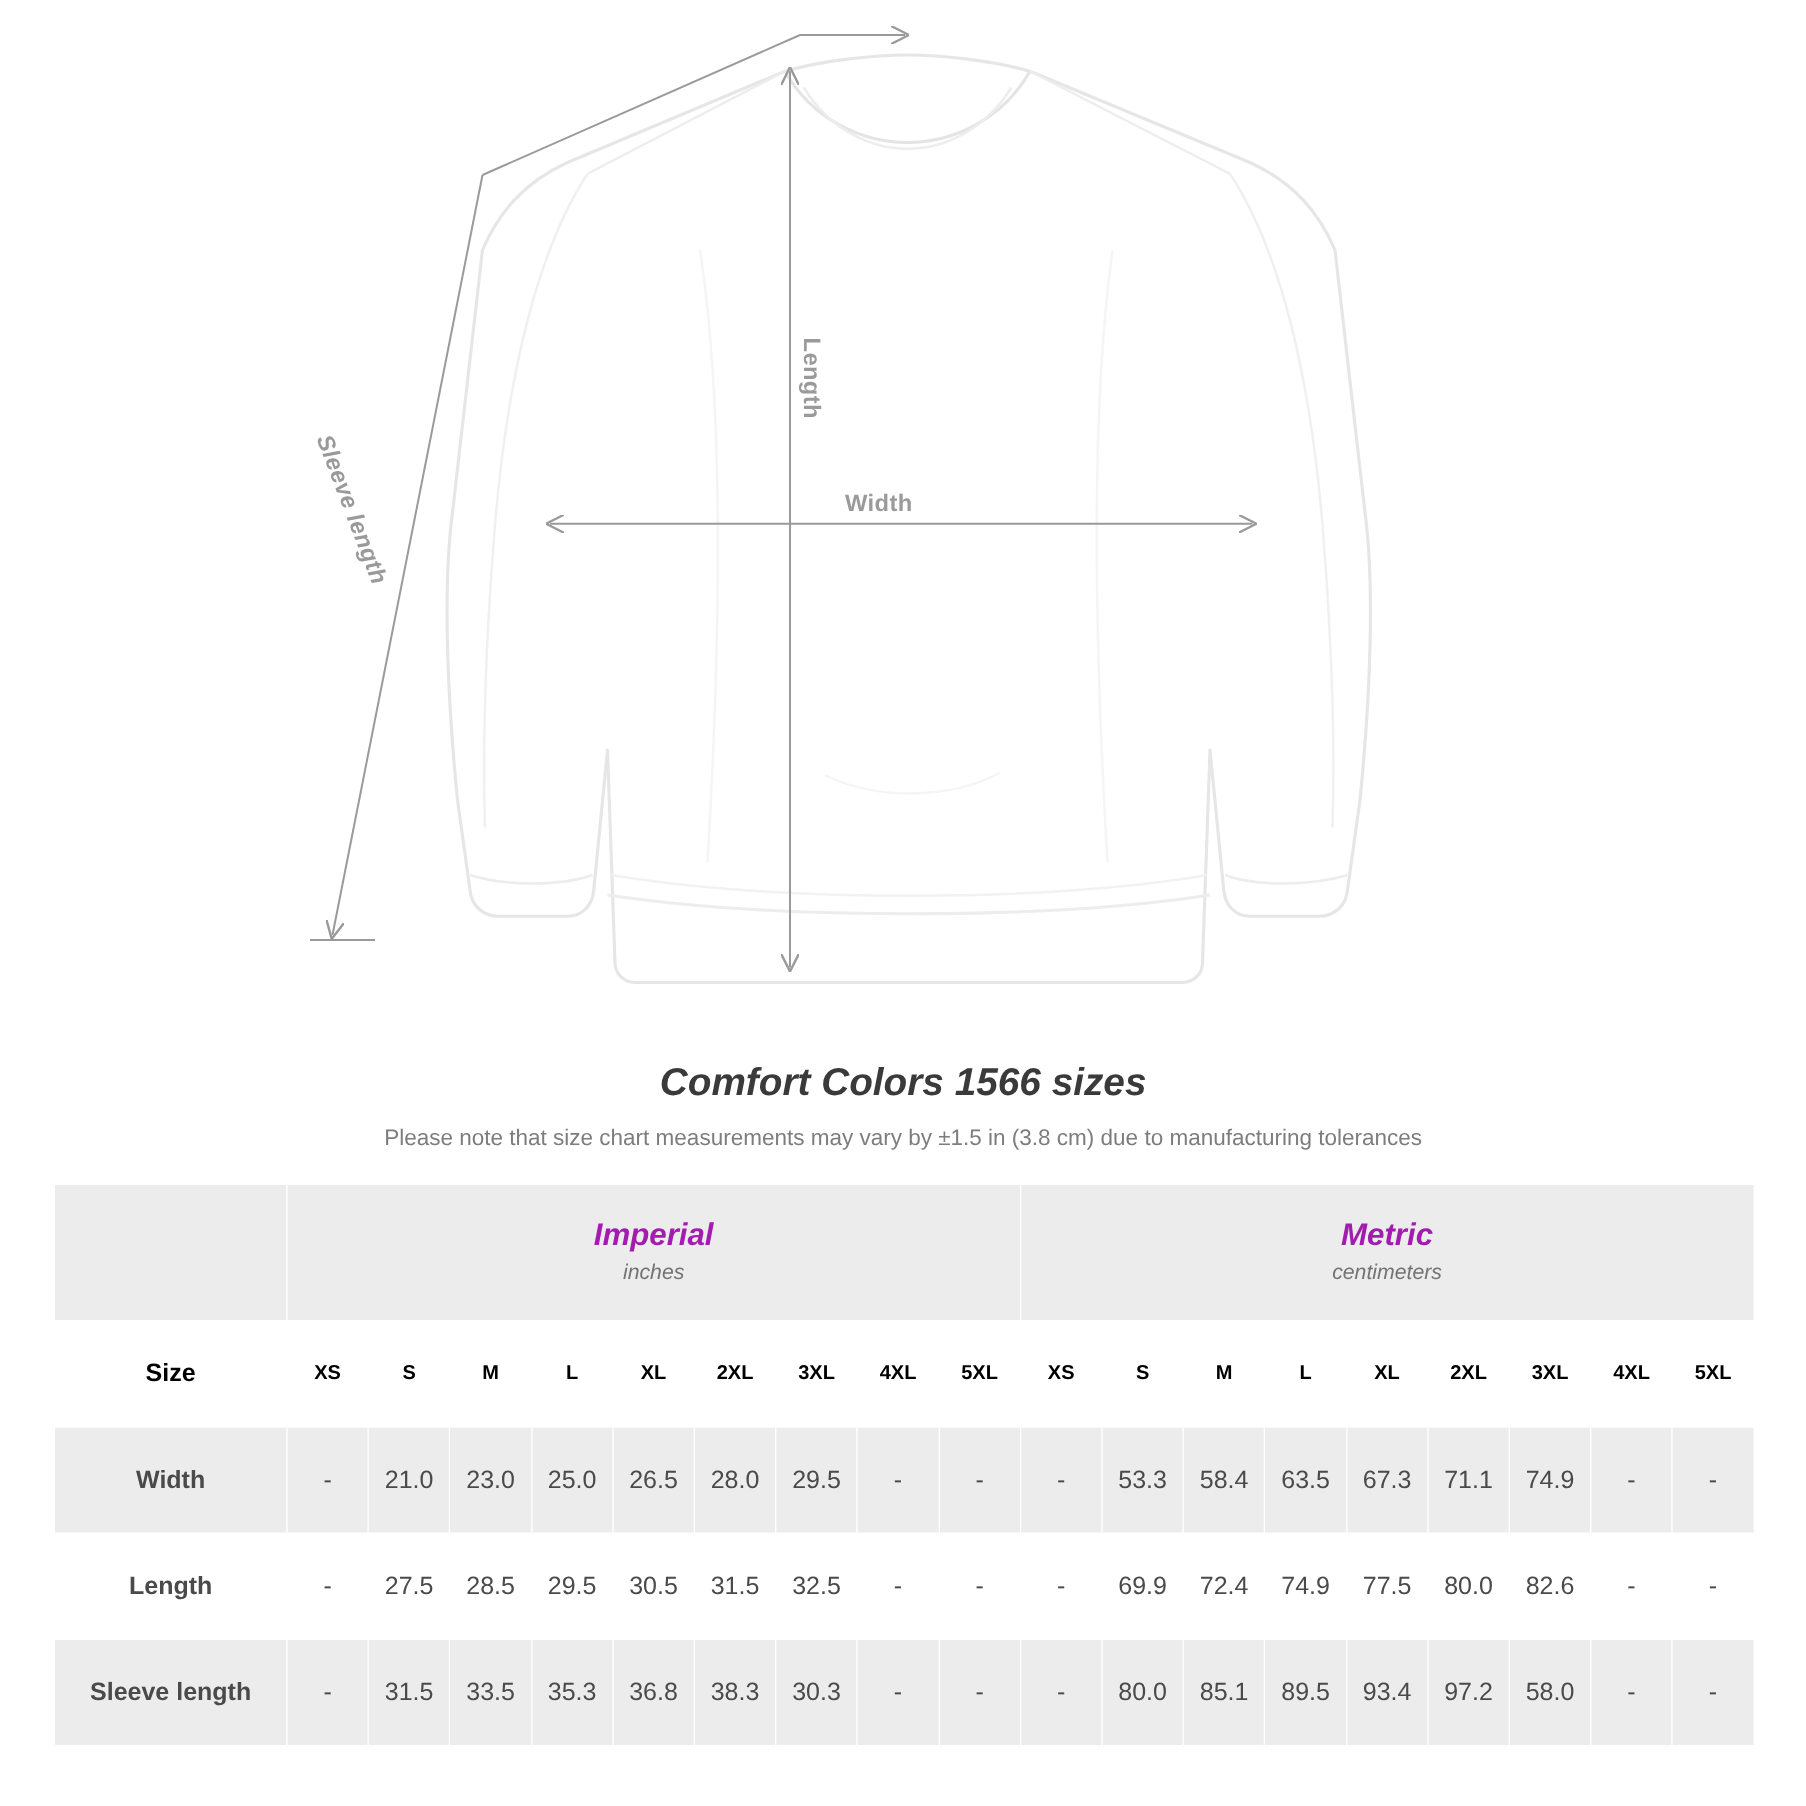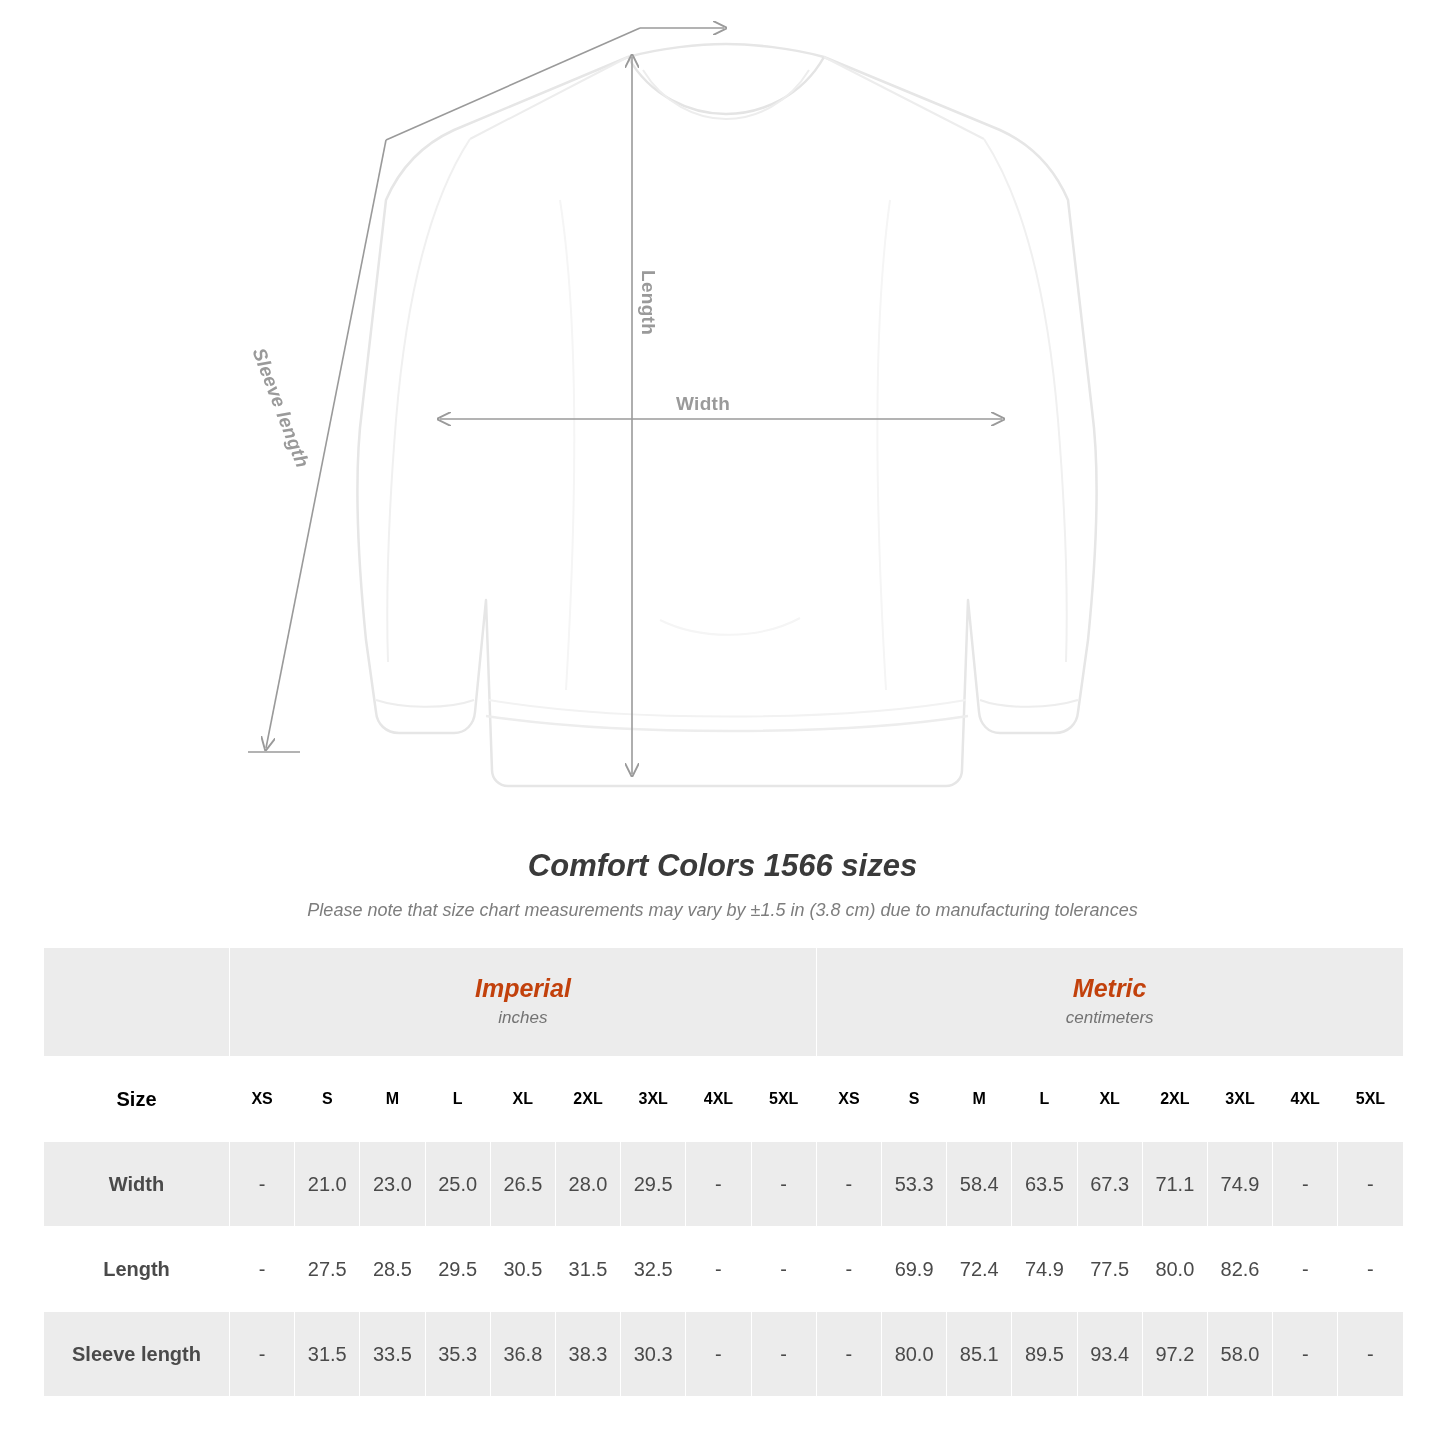--- a/index.html
+++ b/index.html
@@ -64,21 +64,20 @@
   }
   .chart-title {
     font-size: 31px;
     font-weight: bold;
     color: #3a3a3a;
     margin: 0 0 16px 0;
     font-style: italic;
   }
   .chart-note {
     font-size: 18px;
-    font-style: italic;
     color: #7d7d7d;
     margin: 0;
   }
 
   
   .table-wrap {
     margin: 26px 43px 0 43px;
     width: 1359px;
   }
   table.size-table {
@@ -95,21 +94,21 @@
   }
   tr.system-row td {
     background: #ececec;
     height: 108px;
     vertical-align: middle;
   }
   .system-name {
     font-size: 25px;
     font-style: italic;
     font-weight: bold;
-    color: #c2410c;
+    color: #a21caf;
     line-height: 1.25;
   }
   .system-unit {
     font-size: 17px;
     font-style: italic;
     color: #737373;
     line-height: 1.6;
   }
   tr.header-row td {
     background: #ffffff;

